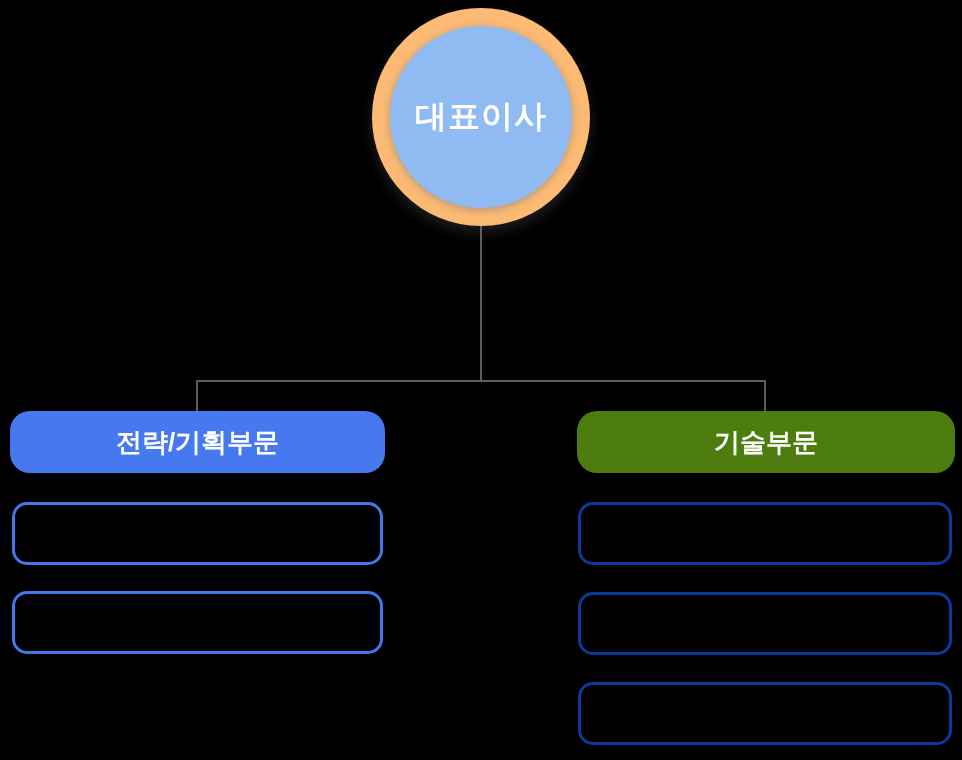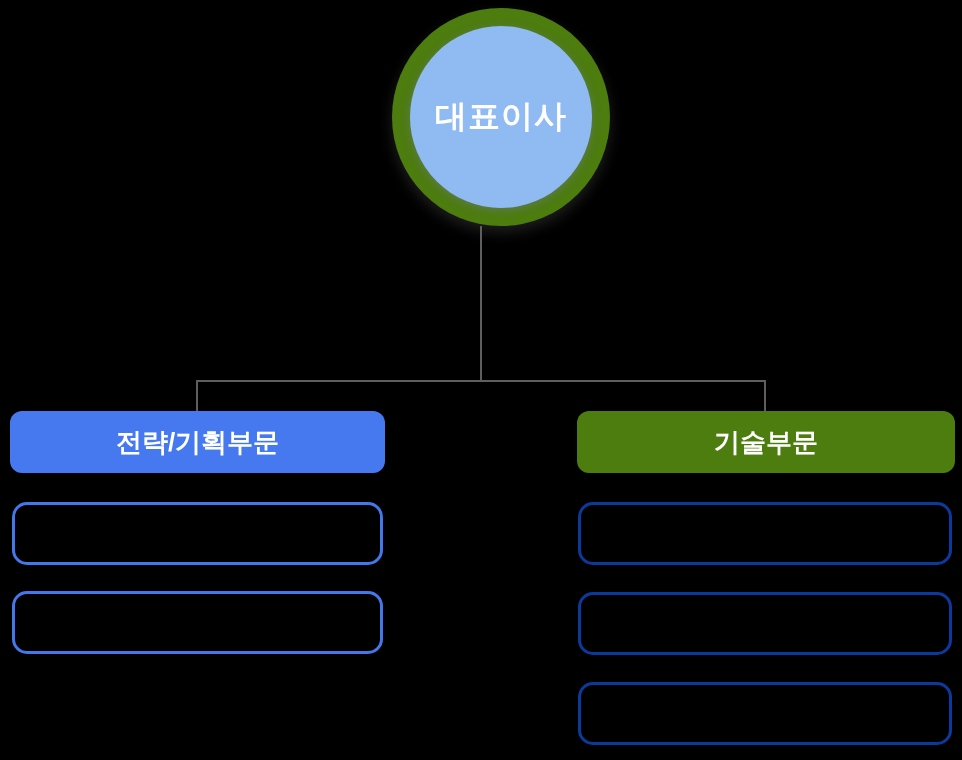--- a/index.html
+++ b/index.html
@@ -8,24 +8,24 @@
     width: 962px;
     height: 760px;
     background: #000000;
     overflow: hidden;
     font-family: "Liberation Sans", "DejaVu Sans", sans-serif;
   }
 
   
   .ceo-circle-outer {
     position: absolute;
-    left: 392px; top: 8px;
+    left: 372px; top: 8px;
     width: 218px; height: 218px;
     border-radius: 50%;
-    background: #4d7c0f;
+    background: #fdba74;
     display: flex; align-items: center; justify-content: center;
     box-shadow: 0 6px 14px rgba(90, 90, 90, 0.35);
   }
   .ceo-circle-inner {
     width: 182px; height: 182px;
     border-radius: 50%;
     background: #90BBF2;
     display: flex; align-items: center; justify-content: center;
     box-shadow: 0 2px 8px rgba(110, 120, 140, 0.55);
   }
@@ -42,21 +42,21 @@
   .stem       { left: 480px; top: 226px; width: 2px;   height: 155px; }
   .hbar       { left: 196px; top: 380px; width: 570px; height: 2px;   }
   .drop-left  { left: 196px; top: 380px; width: 2px;   height: 32px;  }
   .drop-right { left: 764px; top: 380px; width: 2px;   height: 32px;  }
 
   
   .header {
     position: absolute;
     top: 411px;
     height: 62px;
-    border-radius: 12px;
+    border-radius: 20px;
     display: flex; align-items: center; justify-content: center;
     color: #FFFFFF;
     font-weight: bold;
     font-size: 26px;
   }
   .header-left  { left: 10px;  width: 375px; background: #4679F0; }
   .header-right { left: 577px; width: 378px; background: #4d7c0f; }
 
   
   .slot {

